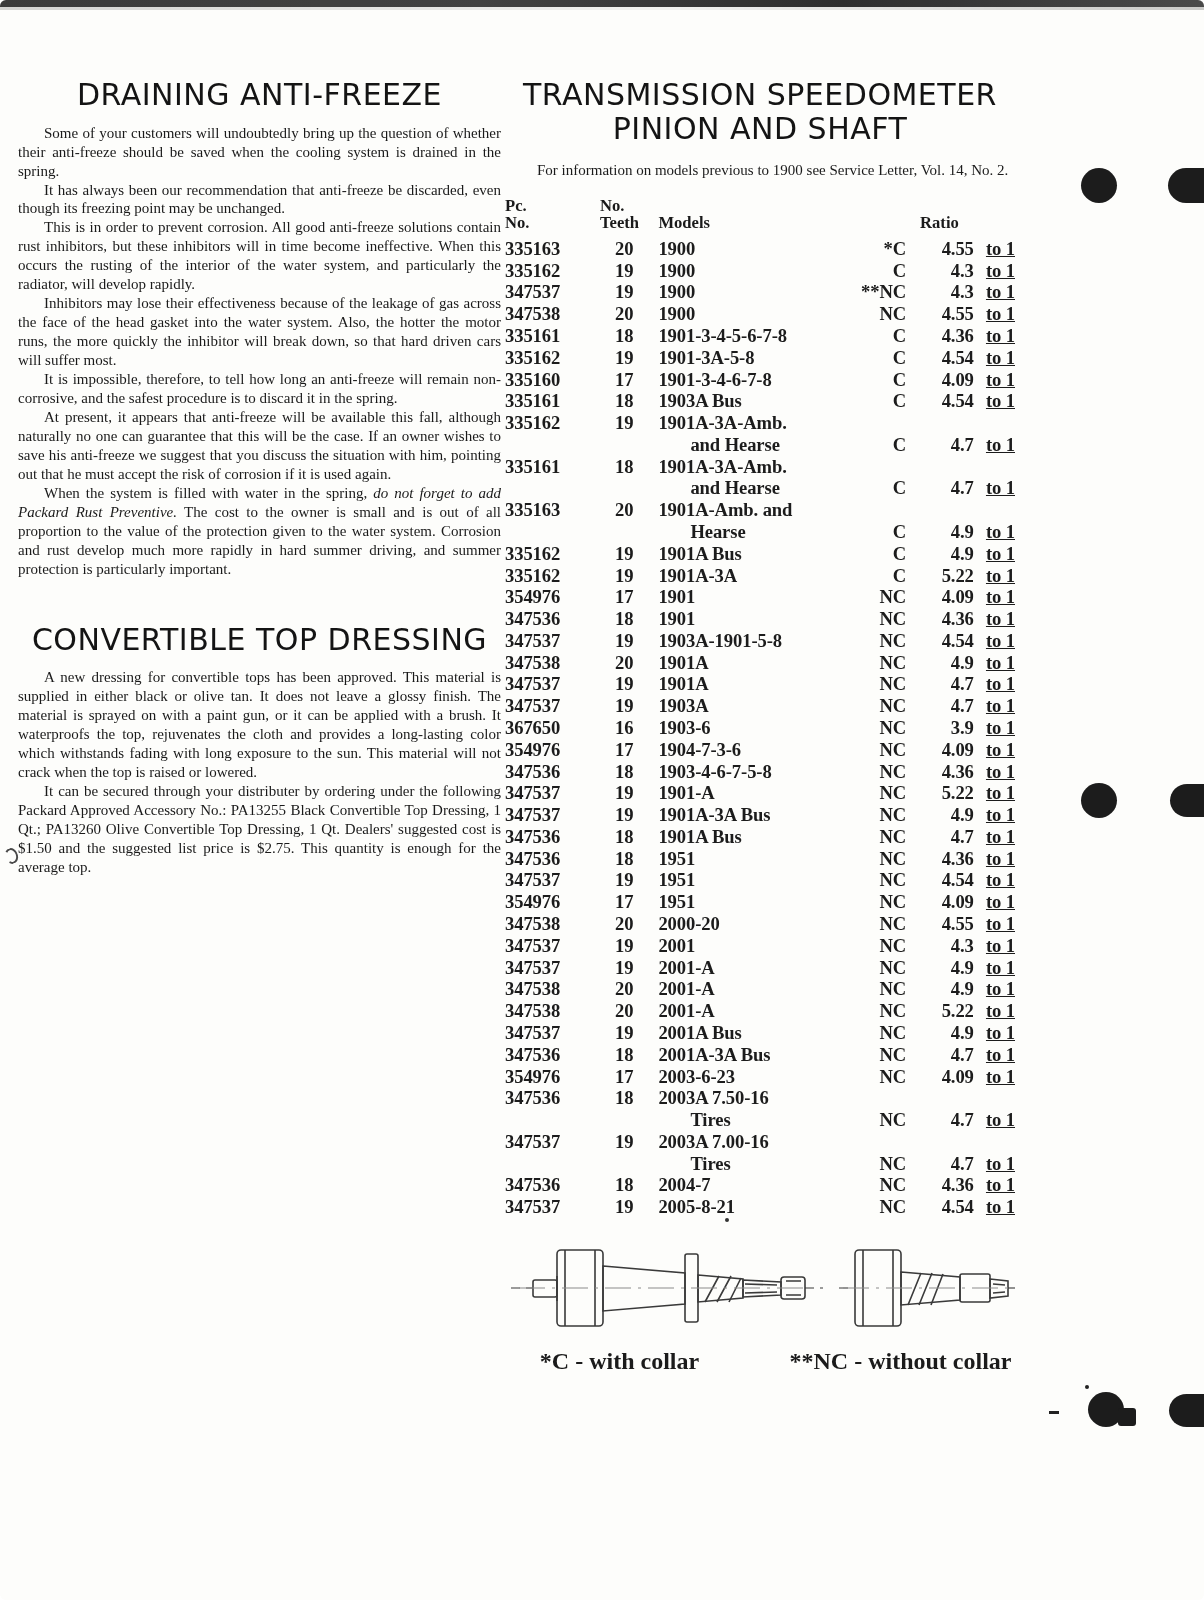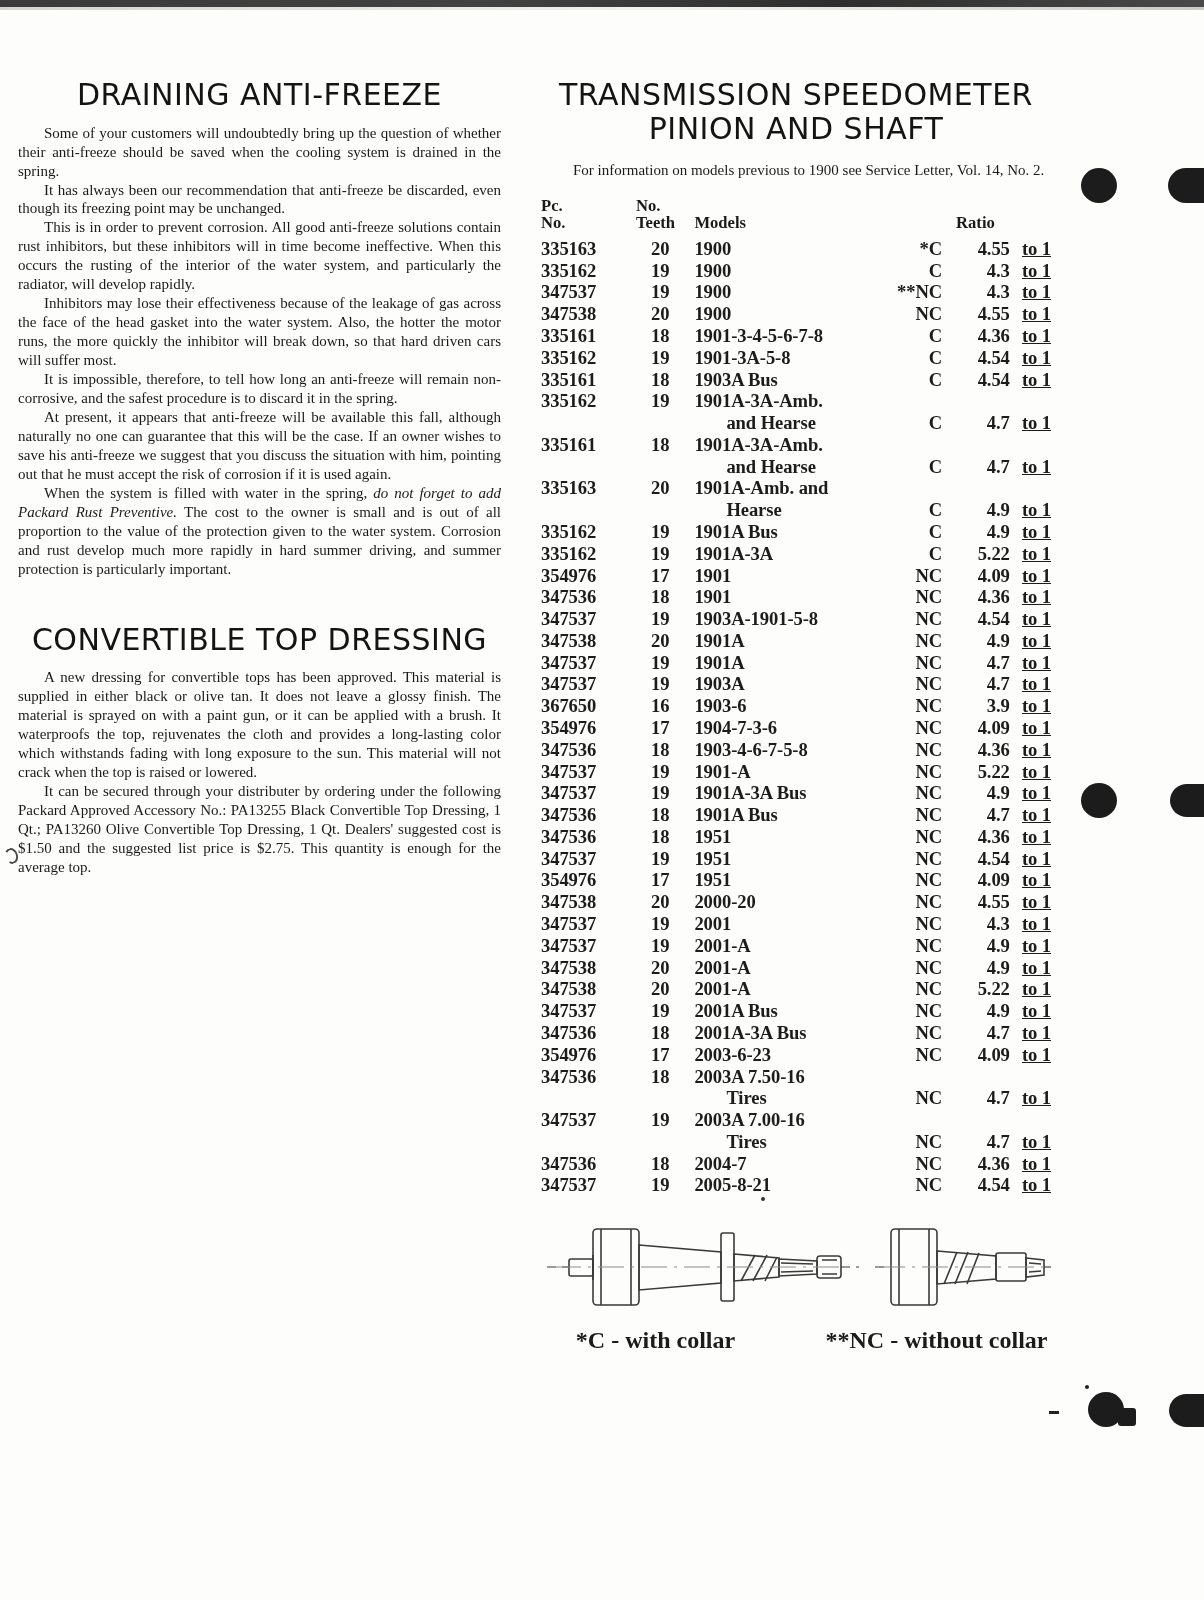--- a/index.html
+++ b/index.html
@@ -8,20 +8,21 @@
     background: #ffffff;
   }
   .page {
     position: relative;
     width: 1204px;
     height: 1600px;
     background: #fdfdfb;
     overflow: hidden;
     font-family: "Liberation Serif", "DejaVu Serif", serif;
     color: #1b1b1b;
+    border-radius: 6px;
   }
   
   .scan-edge-top {
     position: absolute;
     left: 0; top: 0;
     width: 1204px; height: 7px;
     background: linear-gradient(90deg,#2a2a2a 0%,#333 40%,#1d1d1d 70%,#3b3b3b 100%);
     opacity: .92;
   }
   .scan-edge-top::after{
@@ -54,21 +55,21 @@
              border-left-color:transparent; transform:rotate(-18deg); }
 
   
   .col-left {
     position: absolute;
     left: 18px; top: 78px;
     width: 483px;
   }
   .col-right {
     position: absolute;
-    left: 541px; top: 78px;
+    left: 505px; top: 78px;
     width: 510px;
   }
 
   h1.section-title {
     font-family: "DejaVu Sans", "Liberation Sans", sans-serif;
     font-weight: 400;
     letter-spacing: .5px;
     font-size: 30px;
     line-height: 1.12;
     text-align: center;
@@ -259,20 +260,28 @@
           </tr>
           <tr>
             <td class="c-pc">335162</td>
             <td class="c-teeth">19</td>
             <td class="c-model">1901-3A-5-8</td>
             <td class="c-type">C</td>
             <td class="c-ratio">4.54</td>
             <td class="c-to">to 1</td>
           </tr>
           <tr>
+            <td class="c-pc">335160</td>
+            <td class="c-teeth">17</td>
+            <td class="c-model">1901-3-4-6-7-8</td>
+            <td class="c-type">C</td>
+            <td class="c-ratio">4.09</td>
+            <td class="c-to">to 1</td>
+          </tr>
+          <tr>
             <td class="c-pc">335161</td>
             <td class="c-teeth">18</td>
             <td class="c-model">1903A Bus</td>
             <td class="c-type">C</td>
             <td class="c-ratio">4.54</td>
             <td class="c-to">to 1</td>
           </tr>
           <tr>
             <td class="c-pc">335162</td>
             <td class="c-teeth">19</td>

